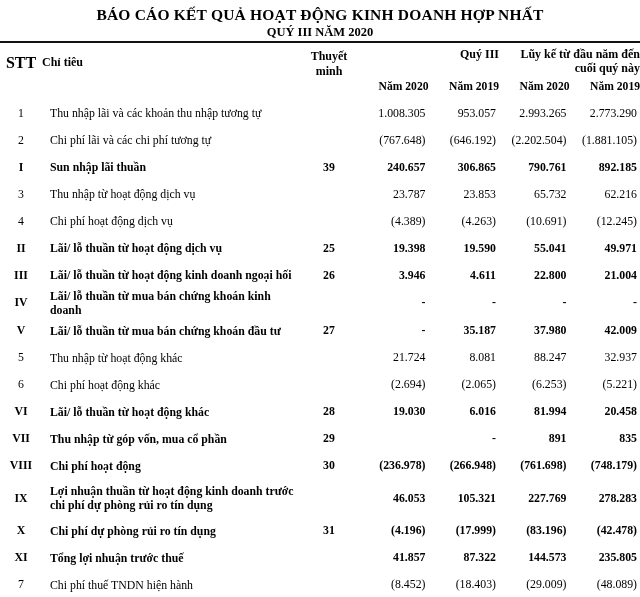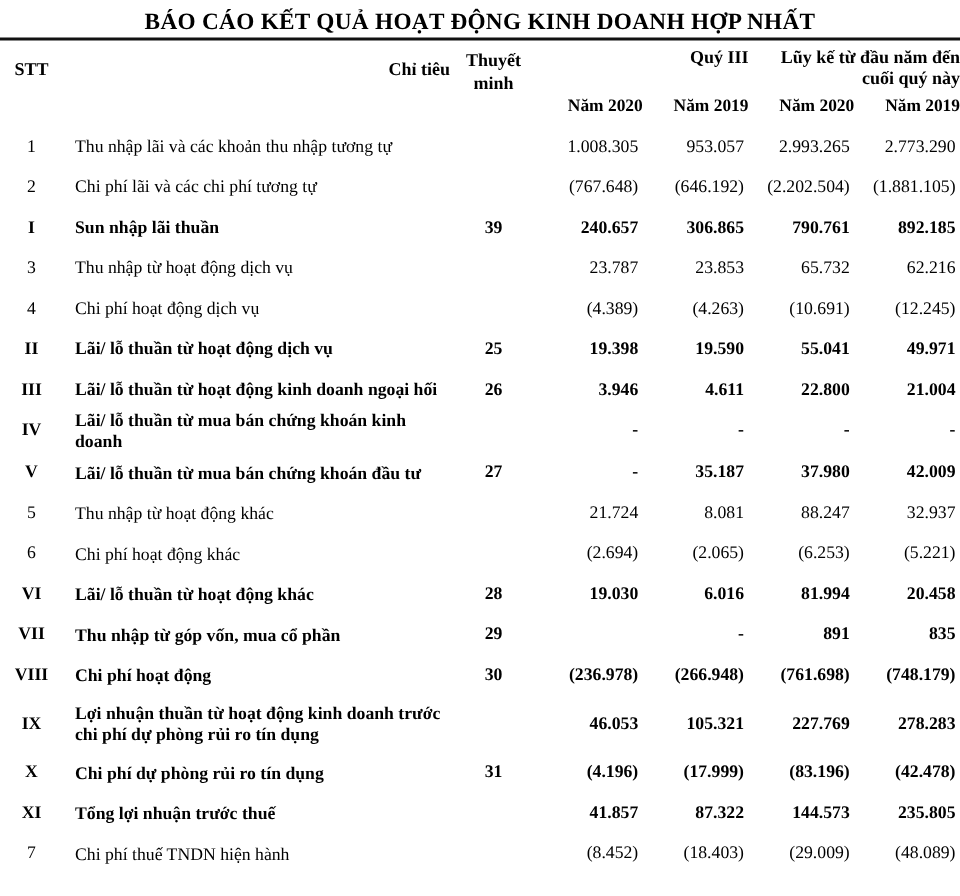--- a/index.html
+++ b/index.html
@@ -68,25 +68,25 @@
   table.fin col.c-label { width: 258px; }
   table.fin col.c-note  { width: 58px; }
   table.fin col.c-num   { width: 70.5px; }
 
   thead th {
     font-weight: bold;
     vertical-align: middle;
     padding: 0;
   }
   .th-stt {
-    font-size: 12px;
+    font-size: 16px;
     padding-bottom: 14px;
   }
   .th-label {
-    text-align: right;
+    text-align: left;
     font-size: 12px;
     padding-bottom: 14px;
   }
   .th-note {
     text-align: center;
     font-size: 12px;
     line-height: 1.25;
     padding-bottom: 12px;
   }
   .th-group {
@@ -140,20 +140,21 @@
   tr.tall td.label { line-height: 1.25; margin-top: 32px; }
   tr.tall td.stt { vertical-align: middle; }
 </style>
 </head>
 <body>
 
 <div class="page">
 
   <div class="title-block">
     <div class="doc-title">BÁO CÁO KẾT QUẢ HOẠT ĐỘNG KINH DOANH HỢP NHẤT</div>
+    <div class="doc-subtitle">QUÝ III NĂM 2020</div>
   </div>
 
 
   <div class="rule-top"></div>
 
   <table class="fin">
     <colgroup>
       <col class="c-stt">
         <col class="c-label">
         <col class="c-note">

